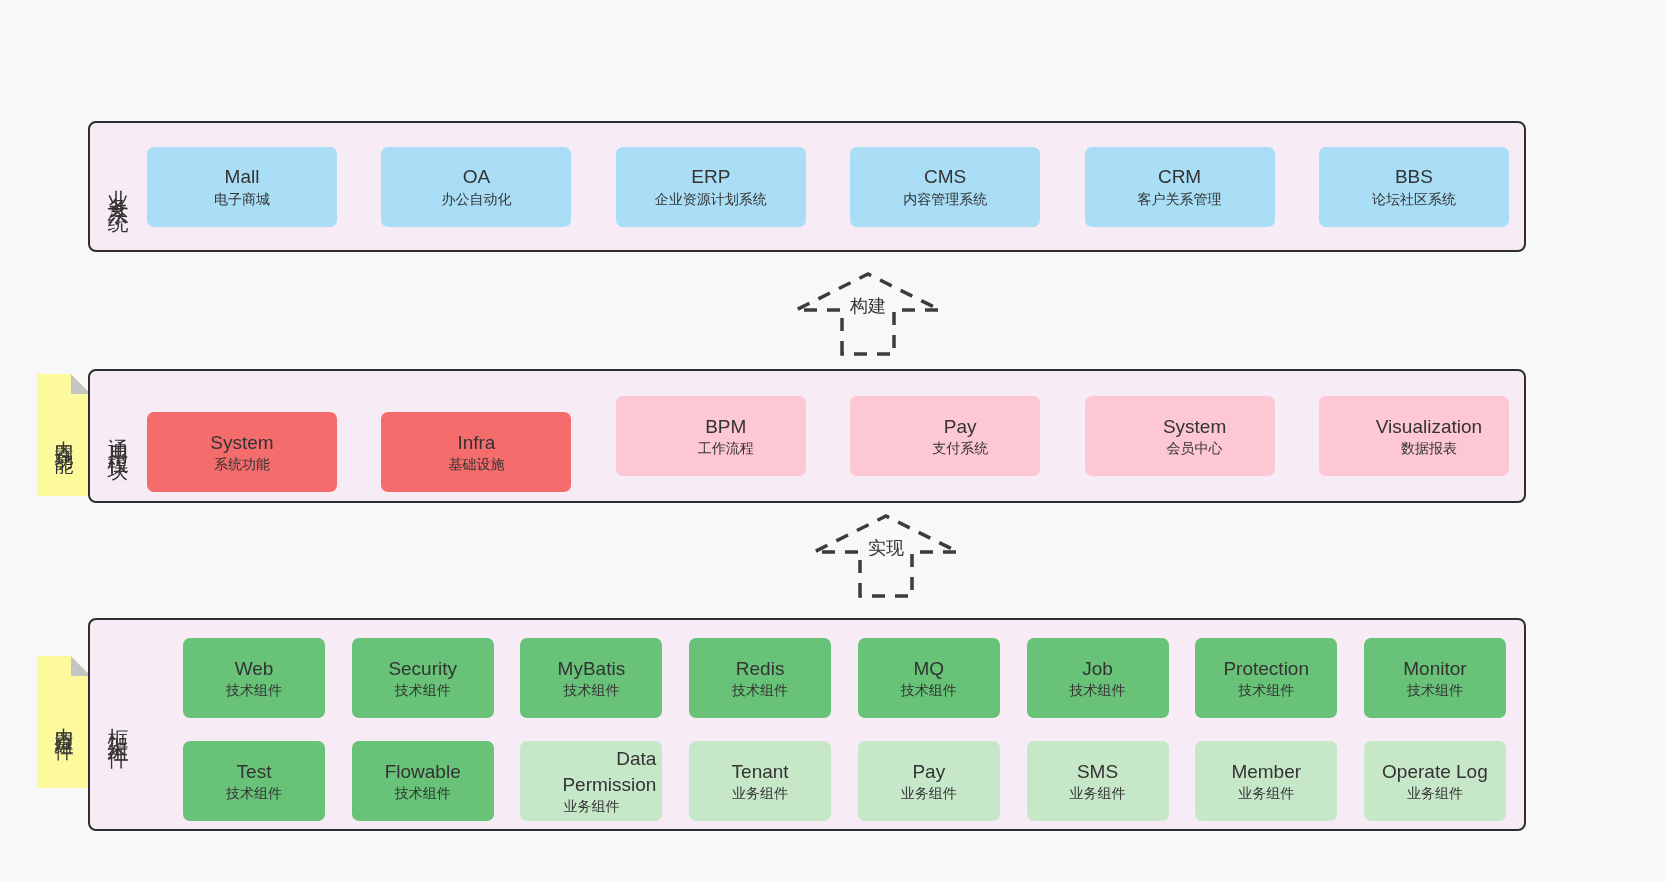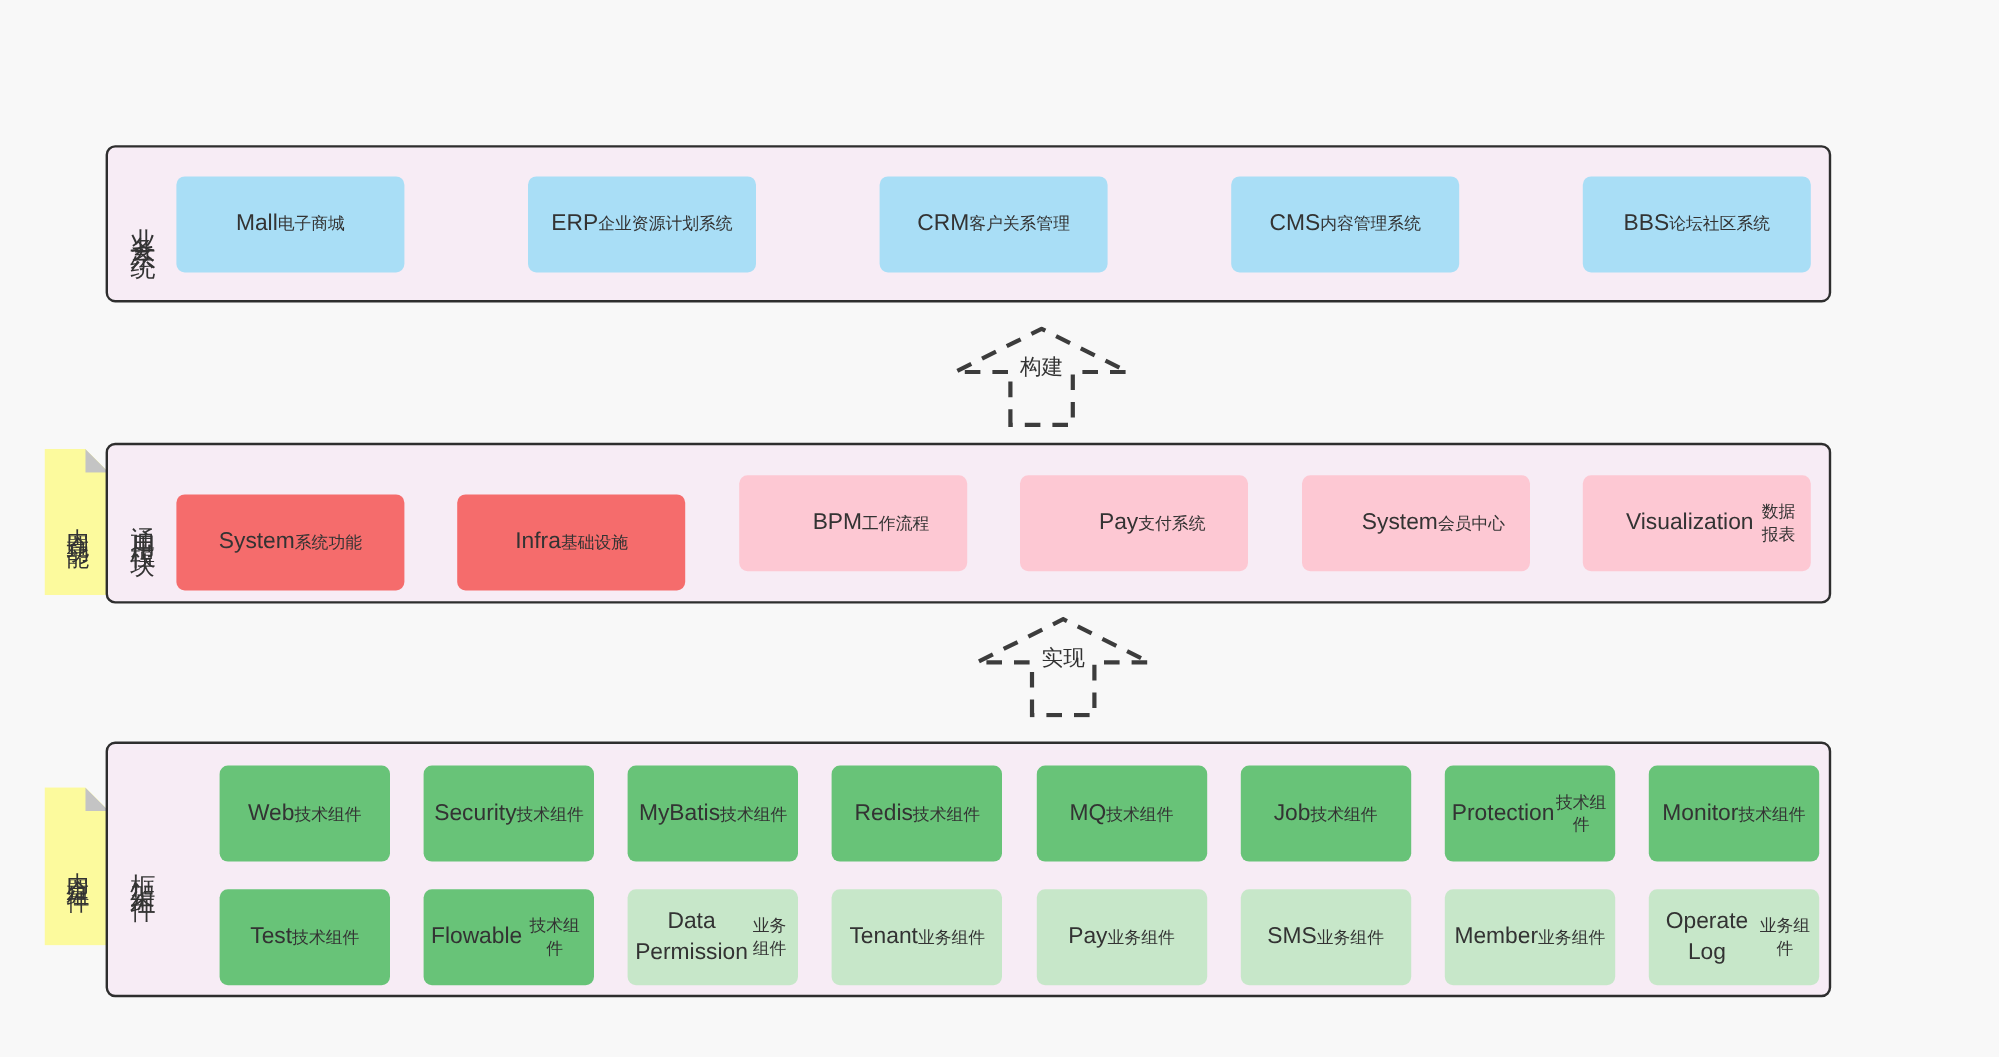--- a/index.html
+++ b/index.html
@@ -28,28 +28,28 @@
     position:absolute; left:14px; top:50%; transform:translateY(-50%);
     writing-mode:vertical-rl; text-orientation:upright;
     font-size:21px; letter-spacing:7px; color:var(--text,#333);
     white-space:nowrap;
   }
 
   .boxes-row {
     position:absolute; left:57px; right:15px; top:0; bottom:0;
     display:flex; justify-content:space-between; align-items:center;
   }
-  .panel-3 .boxes-row { top:auto; bottom:auto; height:80px; right:8px;padding-left:36px; }
+  .panel-3 .boxes-row { top:auto; bottom:auto; height:80px; right:18px;padding-left:36px; }
   .panel-3 .row-a { top:18px; }
   .panel-3 .row-b { top:121px; }
 
   .box {
     width:190px; height:80px; border-radius:7px;
-    display:flex; flex-direction:row; justify-content:center; align-items:center;
-    text-align:center; line-height:1.35; box-sizing:border-box; padding:2px 6px;
+    display:flex; flex-direction:column; justify-content:center; align-items:center;
+    text-align:right; line-height:1.35; box-sizing:border-box; padding:2px 6px;
   }
   .panel-3 .box { width:142px; }
   .box-en { font-size:19px; }
   .box-cn { font-size:14px; }
 
   .blue  { background: var(--blue,  #a9def6); }
   .red   { background: var(--red,   #f56c6c); margin-top: 32px; }
   .pink  { background: var(--pink,  #fdc8d3); padding-left: 36px; }
   .gdark { background: var(--green-dark,  #68c378); }
   .glight{ background: var(--green-light, #c7e7c9); }
@@ -101,30 +101,34 @@
   </div>
 
   <div class="panel panel-1">
     <div class="v-label">业务系统</div>
     <div class="boxes-row">
       <div class="box blue">
         <div class="box-en">Mall</div>
         <div class="box-cn">电子商城</div>
       </div>
       <div class="box blue">
+        <div class="box-en">OA</div>
+        <div class="box-cn">办公自动化</div>
+      </div>
+      <div class="box blue">
         <div class="box-en">ERP</div>
         <div class="box-cn">企业资源计划系统</div>
       </div>
       <div class="box blue">
+        <div class="box-en">CMS</div>
+        <div class="box-cn">内容管理系统</div>
+      </div>
+      <div class="box blue">
         <div class="box-en">CRM</div>
         <div class="box-cn">客户关系管理</div>
-      </div>
-      <div class="box blue">
-        <div class="box-en">CMS</div>
-        <div class="box-cn">内容管理系统</div>
       </div>
       <div class="box blue">
         <div class="box-en">BBS</div>
         <div class="box-cn">论坛社区系统</div>
       </div>
     </div>
   </div>
 
   <div class="arrow arrow-1">
     <svg width="150" height="84" viewBox="0 0 150 84">

